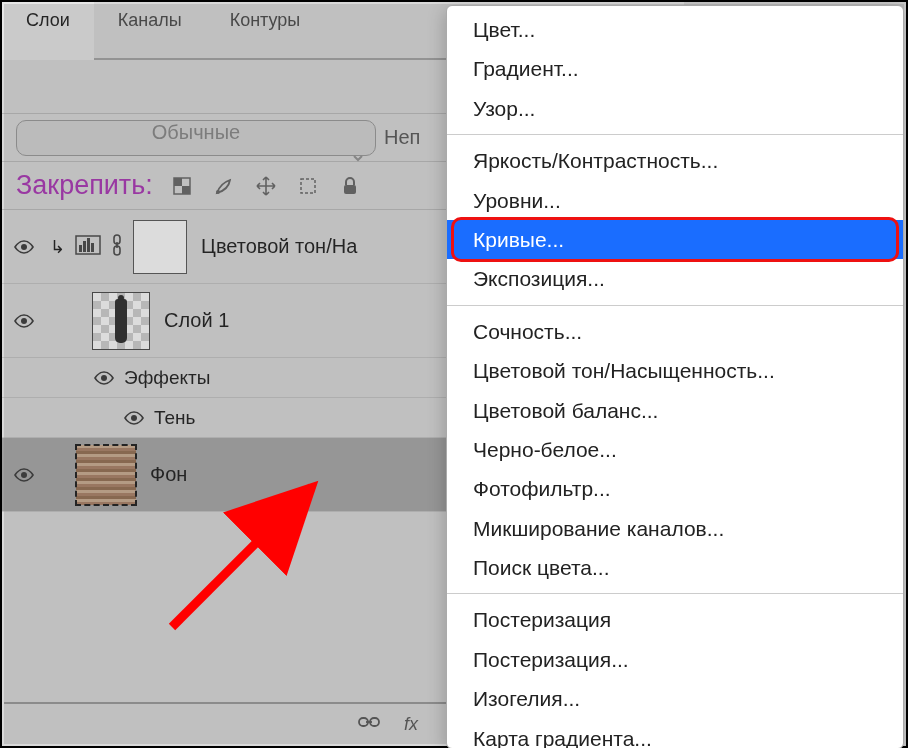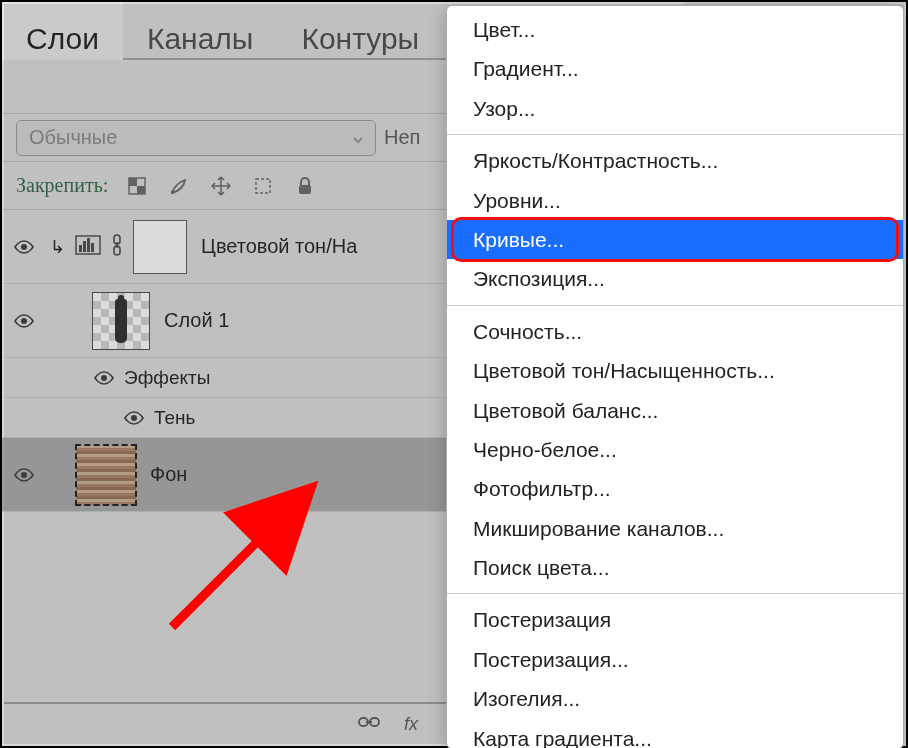--- a/index.html
+++ b/index.html
@@ -3,35 +3,35 @@
   <meta charset="utf-8">
   <style>
     * { margin:0; padding:0; box-sizing:border-box; font-family: -apple-system, BlinkMacSystemFont, "Segoe UI", Arial, sans-serif; }
     body { width:908px; height:748px; background:#fff; position:relative; overflow:hidden; }
     .panel-wrapper { width:908px; height:748px; border:2px solid #000; background:#c9c9c9; position:relative; }
     
     .dim { position:absolute; inset:2px; background:rgba(128,128,128,.28); pointer-events:none; z-index:20; }
     
     .panel { position:relative; width:682px; height:744px; background:#d9d9d9; }
     .tabs { display:flex; height:58px; border-bottom:2px solid #9a9a9a; }
-    .tab { padding:20px 24px 12px; font-size:30px; color:#333; position:relative; cursor:pointer; }
+    .tab { padding:8px 24px 12px; font-size:18px; color:#333; position:relative; cursor:pointer; }
     .tab.active { background:#e6e6e6; color:#000; }
     .tab.active::after { content:""; position:absolute; left:0; right:0; bottom:-2px; height:2px; background:#e6e6e6; }
     .toolbar-row { display:flex; align-items:center; height:54px; padding:0 14px; gap:14px; border-bottom:1px solid #b6b6b6; }
     .view-select { display:flex; align-items:center; gap:10px; width:238px; height:38px; border:1px solid #888; border-radius:6px; background:#e2e2e2; padding:0 10px; }
     .search-ic svg, .chev svg { display:block; }
     .view-label { font-size:18px; flex:1; }
     .tool-icons { margin-left:auto; display:flex; gap:18px; align-items:center; }
     .ico { width:26px; height:26px; display:flex; align-items:center; justify-content:center; color:#111; }
     .blend-row { display:flex; align-items:center; height:48px; padding:0 14px; gap:8px; border-bottom:1px solid #b6b6b6; }
-    .blend { width:360px; height:36px; border:1px solid #8f8f8f; border-radius:5px; background:#d1d1d1; color:#7b7b7b; display:flex; align-items:center; padding:0 12px; font-size:20px; }
+    .blend { width:360px; height:36px; border:1px solid #8f8f8f; border-radius:10px; background:#d1d1d1; color:#7b7b7b; display:flex; align-items:center; padding:0 12px; font-size:20px;flex-direction:column; }
     .chev-tiny { margin-left:auto; }
     .opacity-label { font-size:20px; color:#444; }
     .lock-row { display:flex; align-items:center; height:48px; padding:0 14px; gap:16px; border-bottom:1px solid #b6b6b6; }
-    .lock-label { font-size:20px; color:#14532d;font-family:Liberation Serif, serif; }
+    .lock-label { font-size:27px; color:#a21caf; }
     .lock-ic { color:#555; }
     
     .layers { }
     .layer-row { display:flex; align-items:center; min-height:74px; border-bottom:1px solid #c0c0c0; padding:0 10px; gap:14px; }
     .eye { width:24px; display:flex; justify-content:center; }
     .adjust-thumb { width:54px; height:54px; background:#fff; border:1px solid #444; }
     .adjust-icons { display:flex; align-items:center; gap:10px; }
     .arrow-down { font-size:18px; line-height:1;}
     .layer-name { font-size:20px; }
     .sub-indent { padding-left:60px; }

